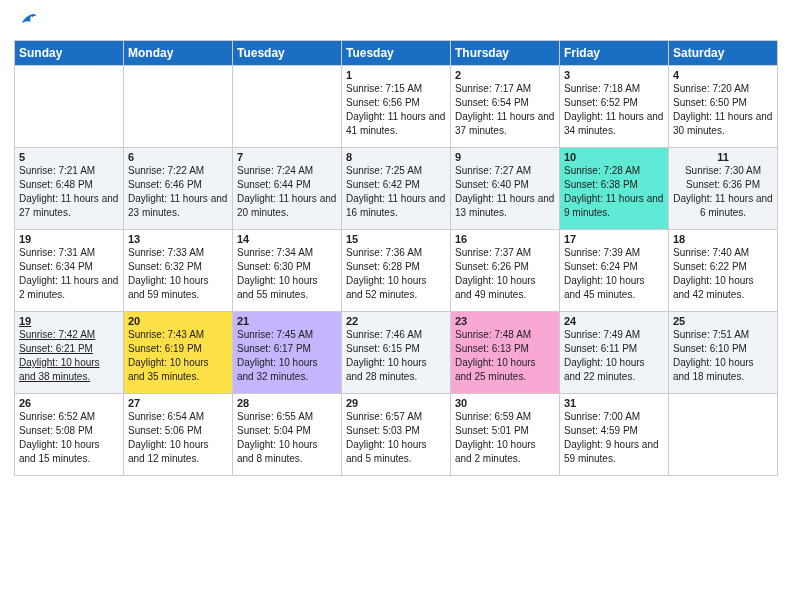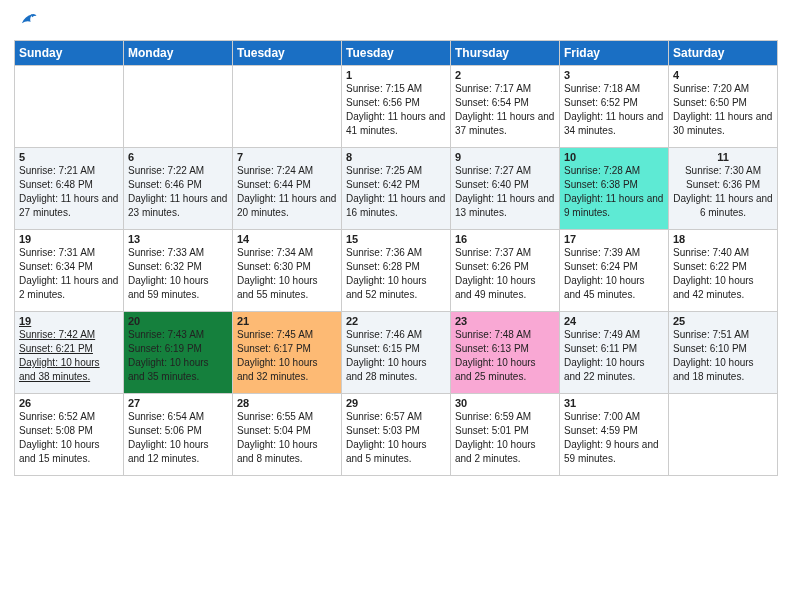--- a/index.html
+++ b/index.html
@@ -211,25 +211,25 @@
           <td>
             <span class="day-number">18</span>
             <div class="day-info">Sunrise: 7:40 AM<br>Sunset: 6:22 PM<br>Daylight: 10 hours and 42 minutes.</div>
           </td>
         </tr>
         <tr>
           <td style="background: rgb(240, 244, 248); text-decoration: underline;">
             <span class="day-number">19</span>
             <div class="day-info">Sunrise: 7:42 AM<br>Sunset: 6:21 PM<br>Daylight: 10 hours and 38 minutes.</div>
           </td>
-          <td style="background: #15803d; margin-left: 32px;">
+          <td style="background: #fde047; margin-left: 32px;">
             <span class="day-number">20</span>
             <div class="day-info">Sunrise: 7:43 AM<br>Sunset: 6:19 PM<br>Daylight: 10 hours and 35 minutes.</div>
           </td>
-          <td style="background: #fdba74; margin-left: 12px;">
+          <td style="background: #c4b5fd; margin-left: 12px;">
             <span class="day-number">21</span>
             <div class="day-info">Sunrise: 7:45 AM<br>Sunset: 6:17 PM<br>Daylight: 10 hours and 32 minutes.</div>
           </td>
           <td style="background: rgb(240, 244, 248);">
             <span class="day-number">22</span>
             <div class="day-info">Sunrise: 7:46 AM<br>Sunset: 6:15 PM<br>Daylight: 10 hours and 28 minutes.</div>
           </td>
           <td style="background: #f9a8d4;">
             <span class="day-number">23</span>
             <div class="day-info">Sunrise: 7:48 AM<br>Sunset: 6:13 PM<br>Daylight: 10 hours and 25 minutes.</div>

